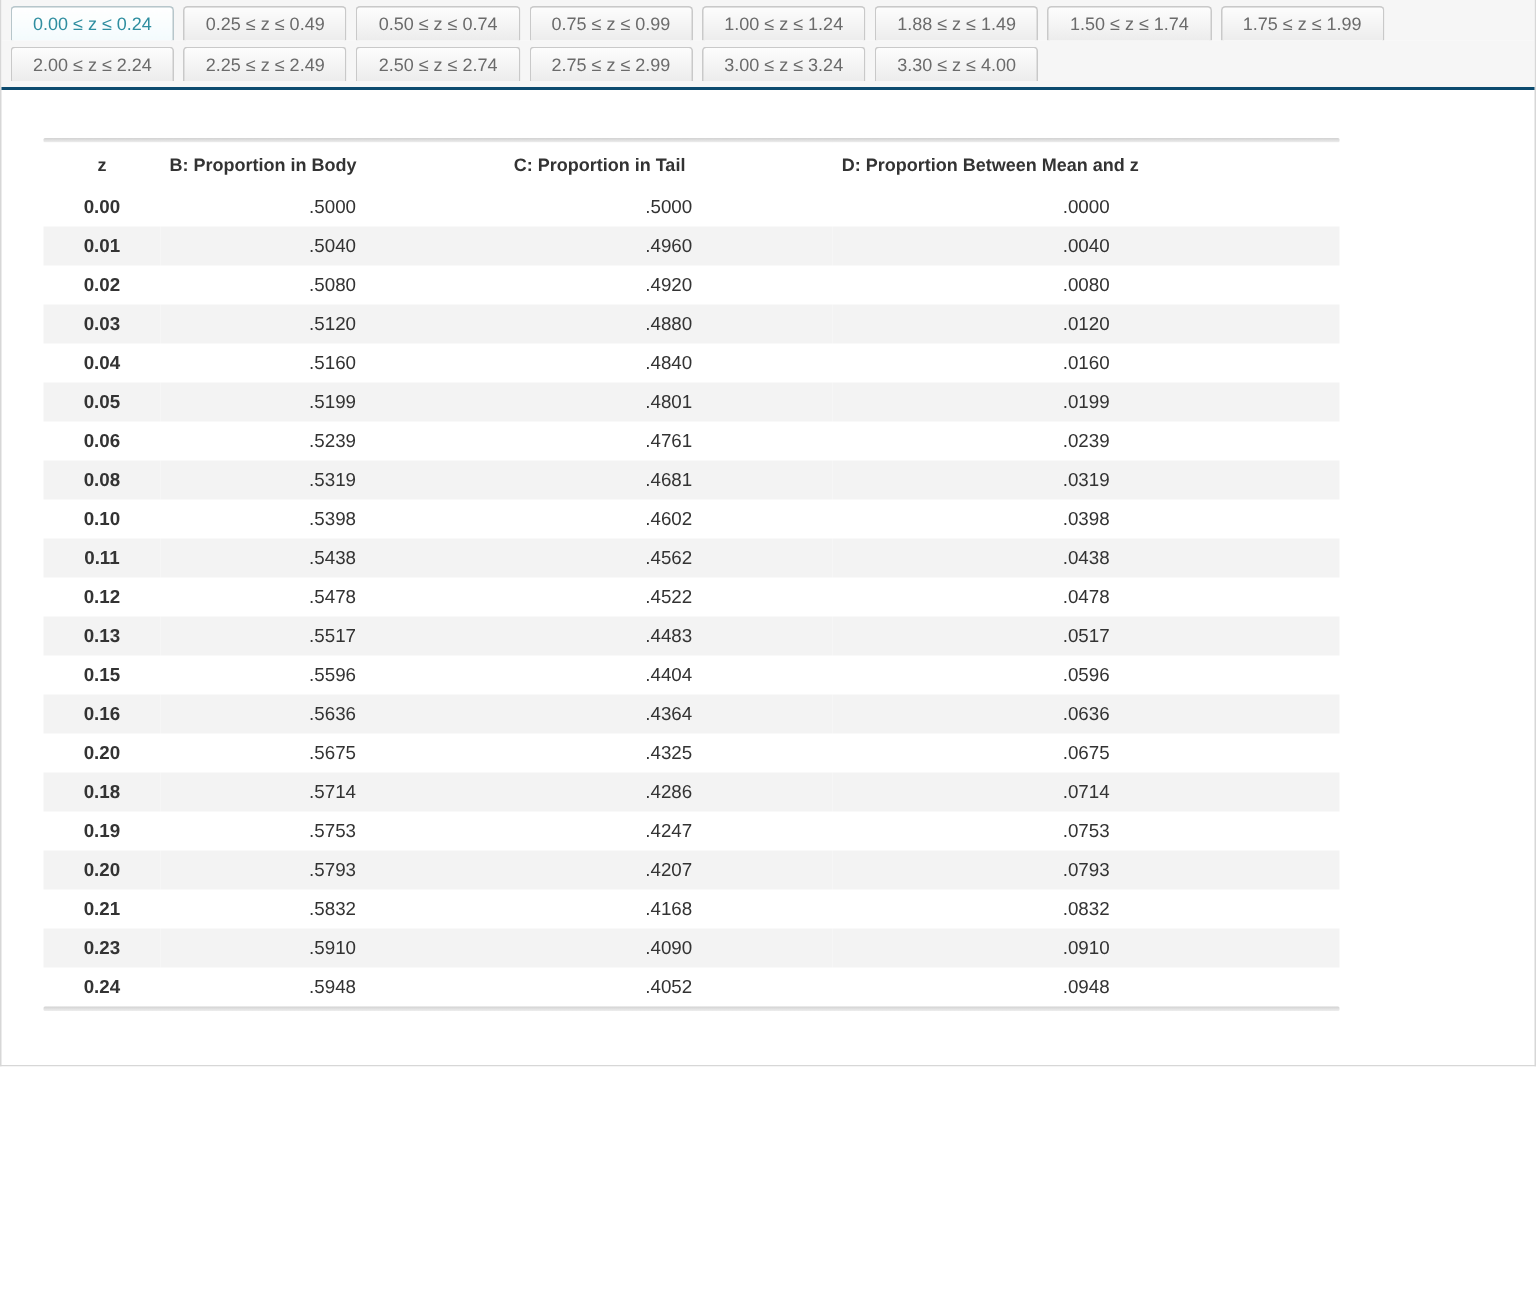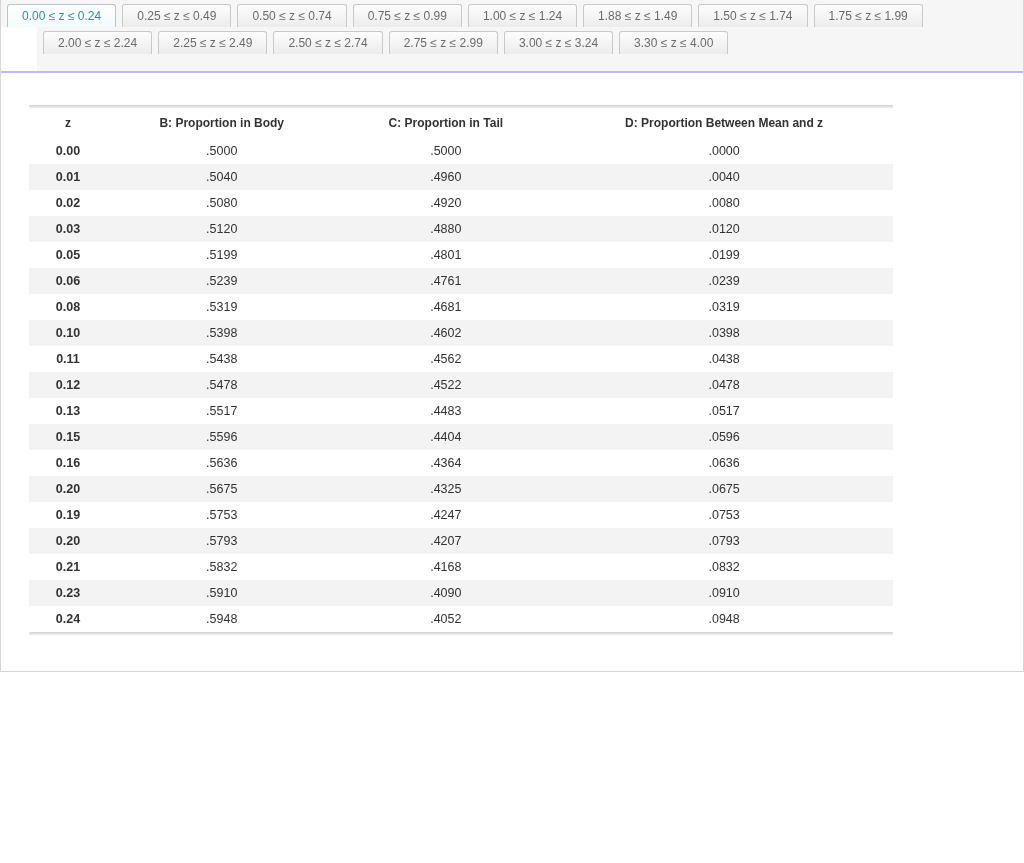--- a/index.html
+++ b/index.html
@@ -1,34 +1,34 @@
 <!DOCTYPE html>
 <html><head>
 <meta charset="utf-8">
 <style>
   html,body{margin:0;padding:0;background:#fff;font-family:Verdana,Geneva,sans-serif;font-size:12px;color:#333;}
   .wrap{width:1024px;}
   .outer{border:1px solid #d7d7d7;border-top:none;margin:0;}
-  .tab-rows{border-bottom:2px solid #c4b5fd;}
+  .tab-rows{border-bottom:2px solid #0c4a6e;}
   .tab-row{display:flex;gap:6px;padding:4px 6px 0 6px;background:#f6f6f6;}
-  .tab-row + .tab-row{padding-top:4px;padding-bottom:17px;margin-left:36px;}
+  .tab-row + .tab-row{padding-top:4px;padding-bottom:4px;}
   .tab{
     border:1px solid #c9c9c9;border-bottom:none;
     background:linear-gradient(#fdfdfd,#ececec);
     border-radius:3px 3px 0 0;
     padding:4px 14px;
     font-size:12px;color:#6b6b6b;
     cursor:pointer;user-select:none;white-space:nowrap;
   }
   .tab.active{color:#2f8ea0;border-color:#b7c6cb;background:linear-gradient(#ffffff,#f3fbfd);}
   .panel{padding:32px 28px 36px 28px;}
   .table-wrap{max-width:864px;}
   .rule{height:3px;background:linear-gradient(#d2d2d2,#eee);border-radius:1px;}
   table{border-collapse:collapse;width:100%;}
-  th{font-weight:700;text-align:center;padding:8px 6px;font-size:12px;white-space:nowrap;}
+  th{font-weight:700;text-align:left;padding:8px 6px;font-size:12px;white-space:nowrap;}
   th.z , td.z {width:60px;text-align:center;font-weight:700;}
   td{padding:6px 6px;text-align:center;font-size:12.5px;}
   tbody tr:nth-child(even){background:#f3f3f3;}
   thead tr{background:#fff;}
   .col-b{width:200px;}
   .col-c{width:190px;}
   .col-d{width:300px;}
 </style>
 </head>
 <body>
@@ -85,20 +85,26 @@
                 <td>.4920</td>
                 <td>.0080</td>
               </tr>
               <tr>
                 <td class="z">0.03</td>
                 <td>.5120</td>
                 <td>.4880</td>
                 <td>.0120</td>
               </tr>
               <tr>
+                <td class="z">0.04</td>
+                <td>.5160</td>
+                <td>.4840</td>
+                <td>.0160</td>
+              </tr>
+              <tr>
                 <td class="z">0.05</td>
                 <td>.5199</td>
                 <td>.4801</td>
                 <td>.0199</td>
               </tr>
               <tr>
                 <td class="z">0.06</td>
                 <td>.5239</td>
                 <td>.4761</td>
                 <td>.0239</td>
@@ -143,20 +149,26 @@
                 <td class="z">0.16</td>
                 <td>.5636</td>
                 <td>.4364</td>
                 <td>.0636</td>
               </tr>
               <tr>
                 <td class="z">0.20</td>
                 <td>.5675</td>
                 <td>.4325</td>
                 <td>.0675</td>
+              </tr>
+              <tr>
+                <td class="z">0.18</td>
+                <td>.5714</td>
+                <td>.4286</td>
+                <td>.0714</td>
               </tr>
               <tr>
                 <td class="z">0.19</td>
                 <td>.5753</td>
                 <td>.4247</td>
                 <td>.0753</td>
               </tr>
               <tr>
                 <td class="z">0.20</td>
                 <td>.5793</td>

